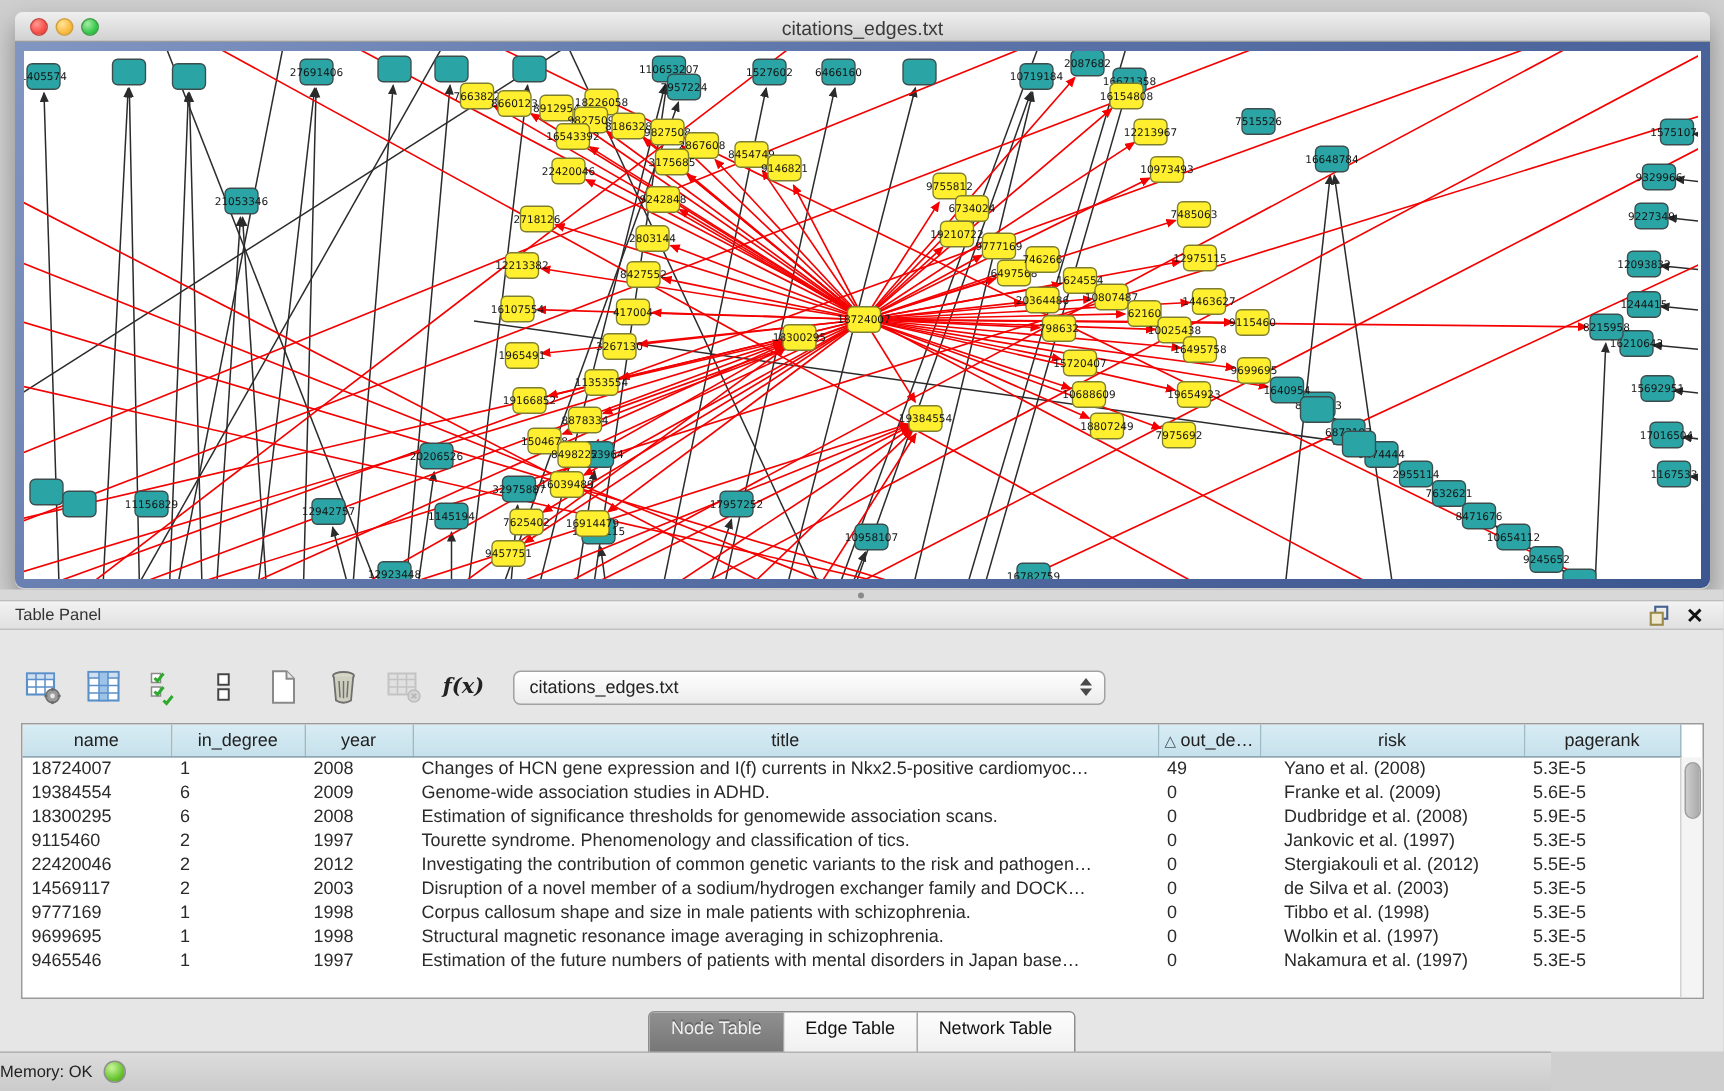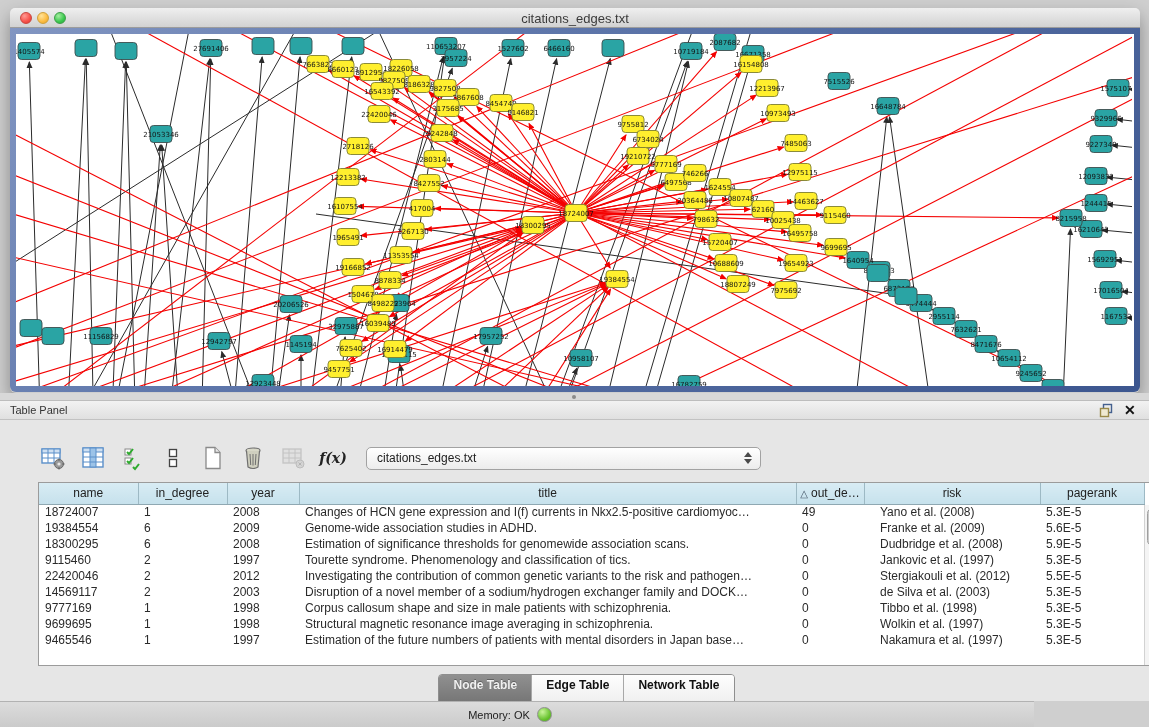--- a/index.html
+++ b/index.html
@@ -31,21 +31,21 @@
   
   .table-panel { position:absolute; left:0; top:400px; width:1149px; height:301px;
     background:#e6e6e6; border-top:1px solid #bdbdbd; }
   .panel-header { height:19px; background:linear-gradient(180deg,#f2f2f2,#e0e0e0);
     border-bottom:1px solid #c2c2c2; position:relative; }
   .panel-title { position:absolute; left:10px; top:3px; font-size:11px; color:#333; }
   .panel-header-icons { position:absolute; right:10px; top:2px; display:flex; gap:10px; align-items:center; }
   .hdr-icon { width:15px; height:15px; display:inline-block; cursor:default; }
   .close-x { font-size:14px; font-weight:bold; color:#111; line-height:15px; }
 
-  .panel-body { padding:10px 8px 0 8px;margin-left:24px; }
+  .panel-body { padding:10px 8px 0 8px; }
 
   
   .toolbar { display:flex; align-items:center; gap:14px; margin:14px 0 10px 8px; height:28px; }
   .tb-icon { width:26px; height:26px; display:flex; align-items:center; justify-content:center; }
   .tb-icon svg { display:block; }
   .fx { font-family:"DejaVu Serif", serif; font-style:italic; font-weight:bold; font-size:14px; color:#222; }
   .table-select { margin-left:6px; width:395px; height:23px; border:1px solid #a2a2a2; border-radius:5px;
     background:linear-gradient(180deg,#ffffff,#ececec); display:flex; align-items:center;
     padding:0 8px 0 10px; font-size:12px; color:#222; position:relative; }
   .spinners { position:absolute; right:8px; top:4px; display:flex; flex-direction:column; gap:2px; }
@@ -66,31 +66,31 @@
   td.c5 { padding-left:16px; }
 
   .vscroll { position:absolute; right:0; top:22px; bottom:0; width:15px;
     background:#f4f4f4; border-left:1px solid #d2d2d2; }
   .vthumb { position:absolute; left:2px; top:3px; width:11px; height:38px; border-radius:6px;
     background:linear-gradient(90deg,#cdcdcd,#a9a9a9); border:1px solid #9f9f9f; }
 
   
   .tabs { margin:8px auto 0 auto; width:fit-content; display:flex; height:36px;
     border:1px solid #8e8e8e; border-radius:4px; overflow:hidden;
-    box-shadow:0 1px 0 rgba(255,255,255,.7);font-weight:bold; }
+    box-shadow:0 1px 0 rgba(255,255,255,.7); }
   .tab { padding:0 14px; font-size:12px; line-height:20px; color:#111;
     background:linear-gradient(180deg,#fdfdfd,#ececec); border-right:1px solid #a8a8a8; cursor:default; }
   .tab:last-child { border-right:none; }
   .tab.selected { background:linear-gradient(180deg,#909090,#6f6f6f); color:#f0f0f0;
     text-shadow:0 -1px 0 rgba(0,0,0,.3); }
 
   
   .statusbar { position:absolute; left:0; top:701px; width:1034px; height:26px;
     background:linear-gradient(180deg,#dcdcdc,#cbcbcb); border-top:1px solid #b2b2b2;
-    display:flex; align-items:center; justify-content:center; gap:7px; padding-right:14px; }
+    display:flex; align-items:center; justify-content:flex-start; gap:7px; padding-right:14px; }
   .mem-label { font-size:11px; color:#222; }
   .mem-light { width:15px; height:15px; border-radius:50%;
     background:radial-gradient(circle at 35% 30%, #c9f59a, #63c02a 65%, #4ea51e);
     border:1px solid #8f8f8f; }
 </style>
 </head>
 <body>
 
 <div class="net-window">
   <div class="titlebar">

